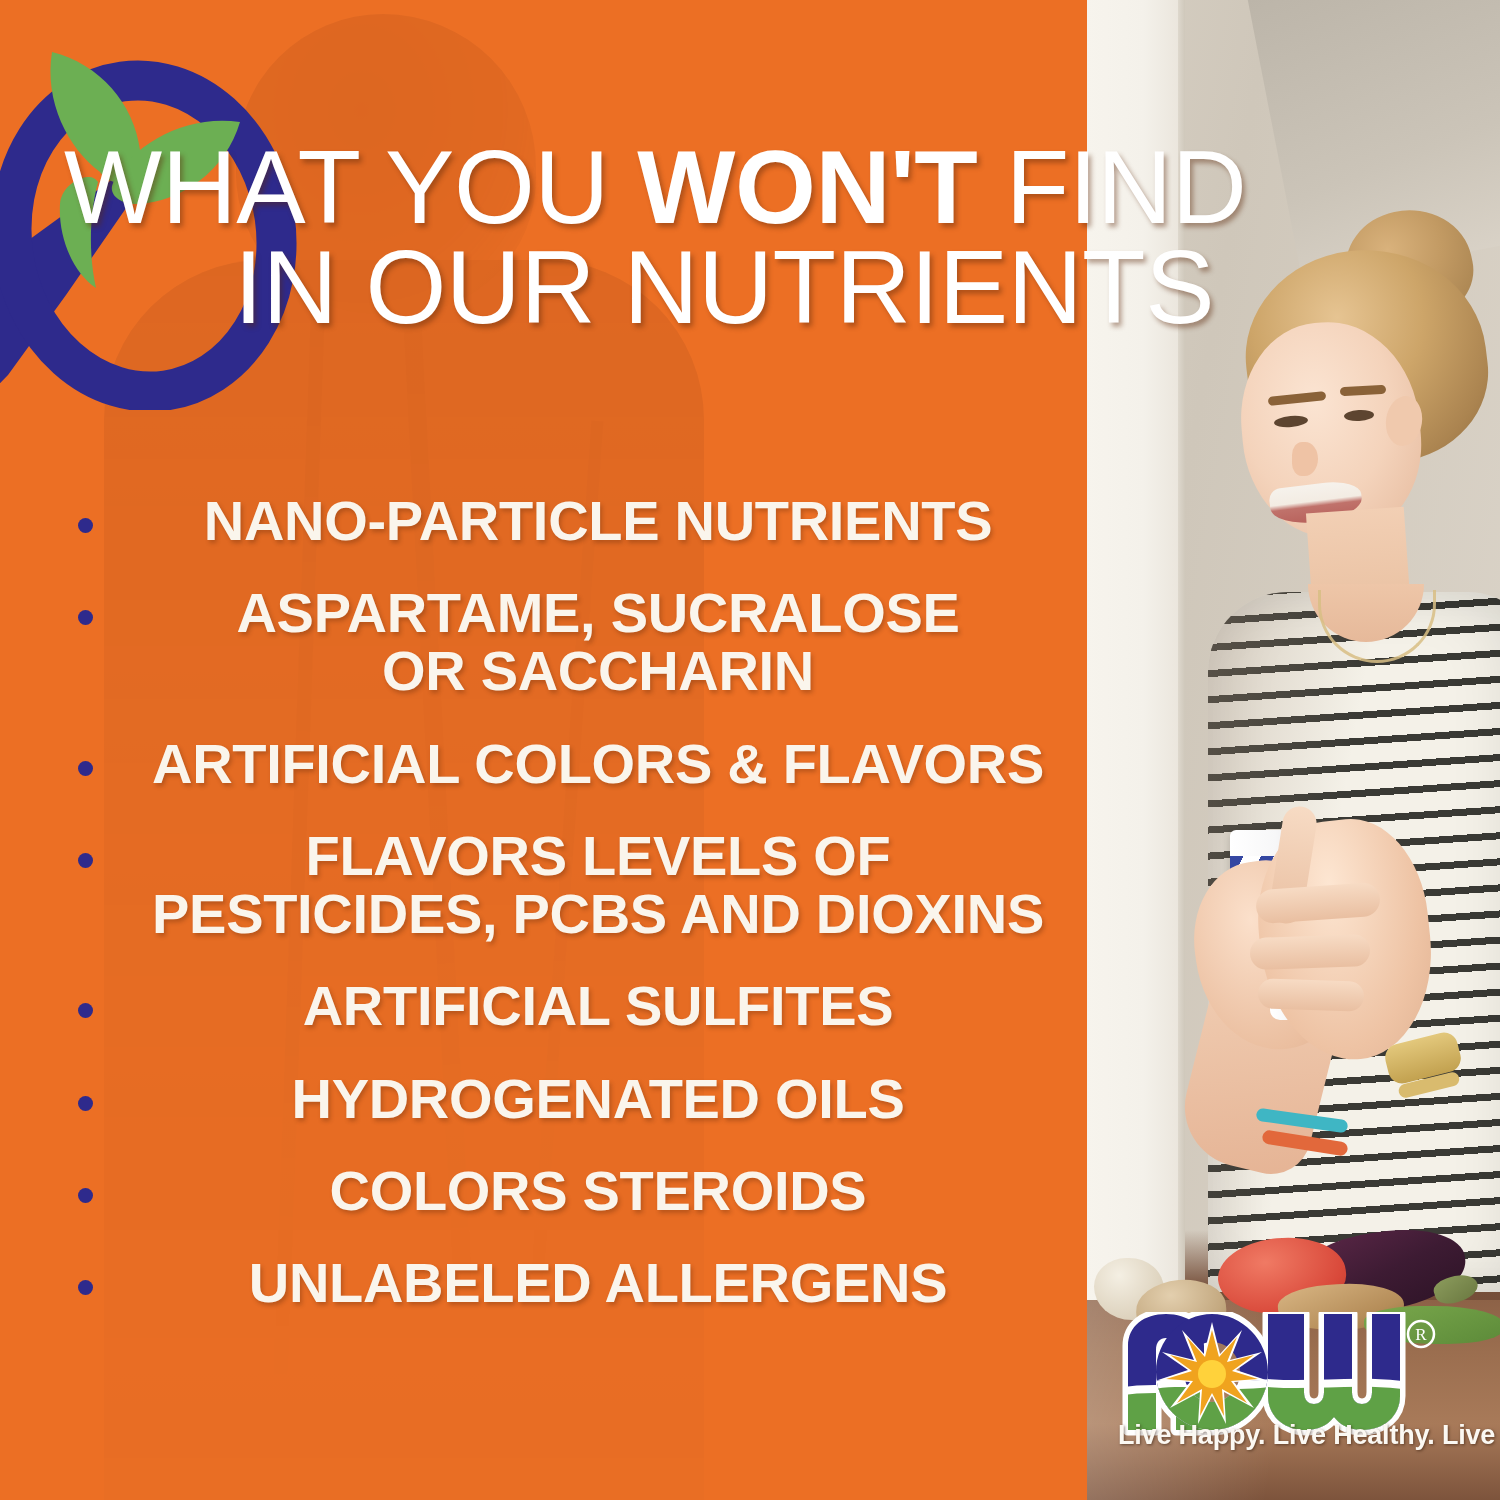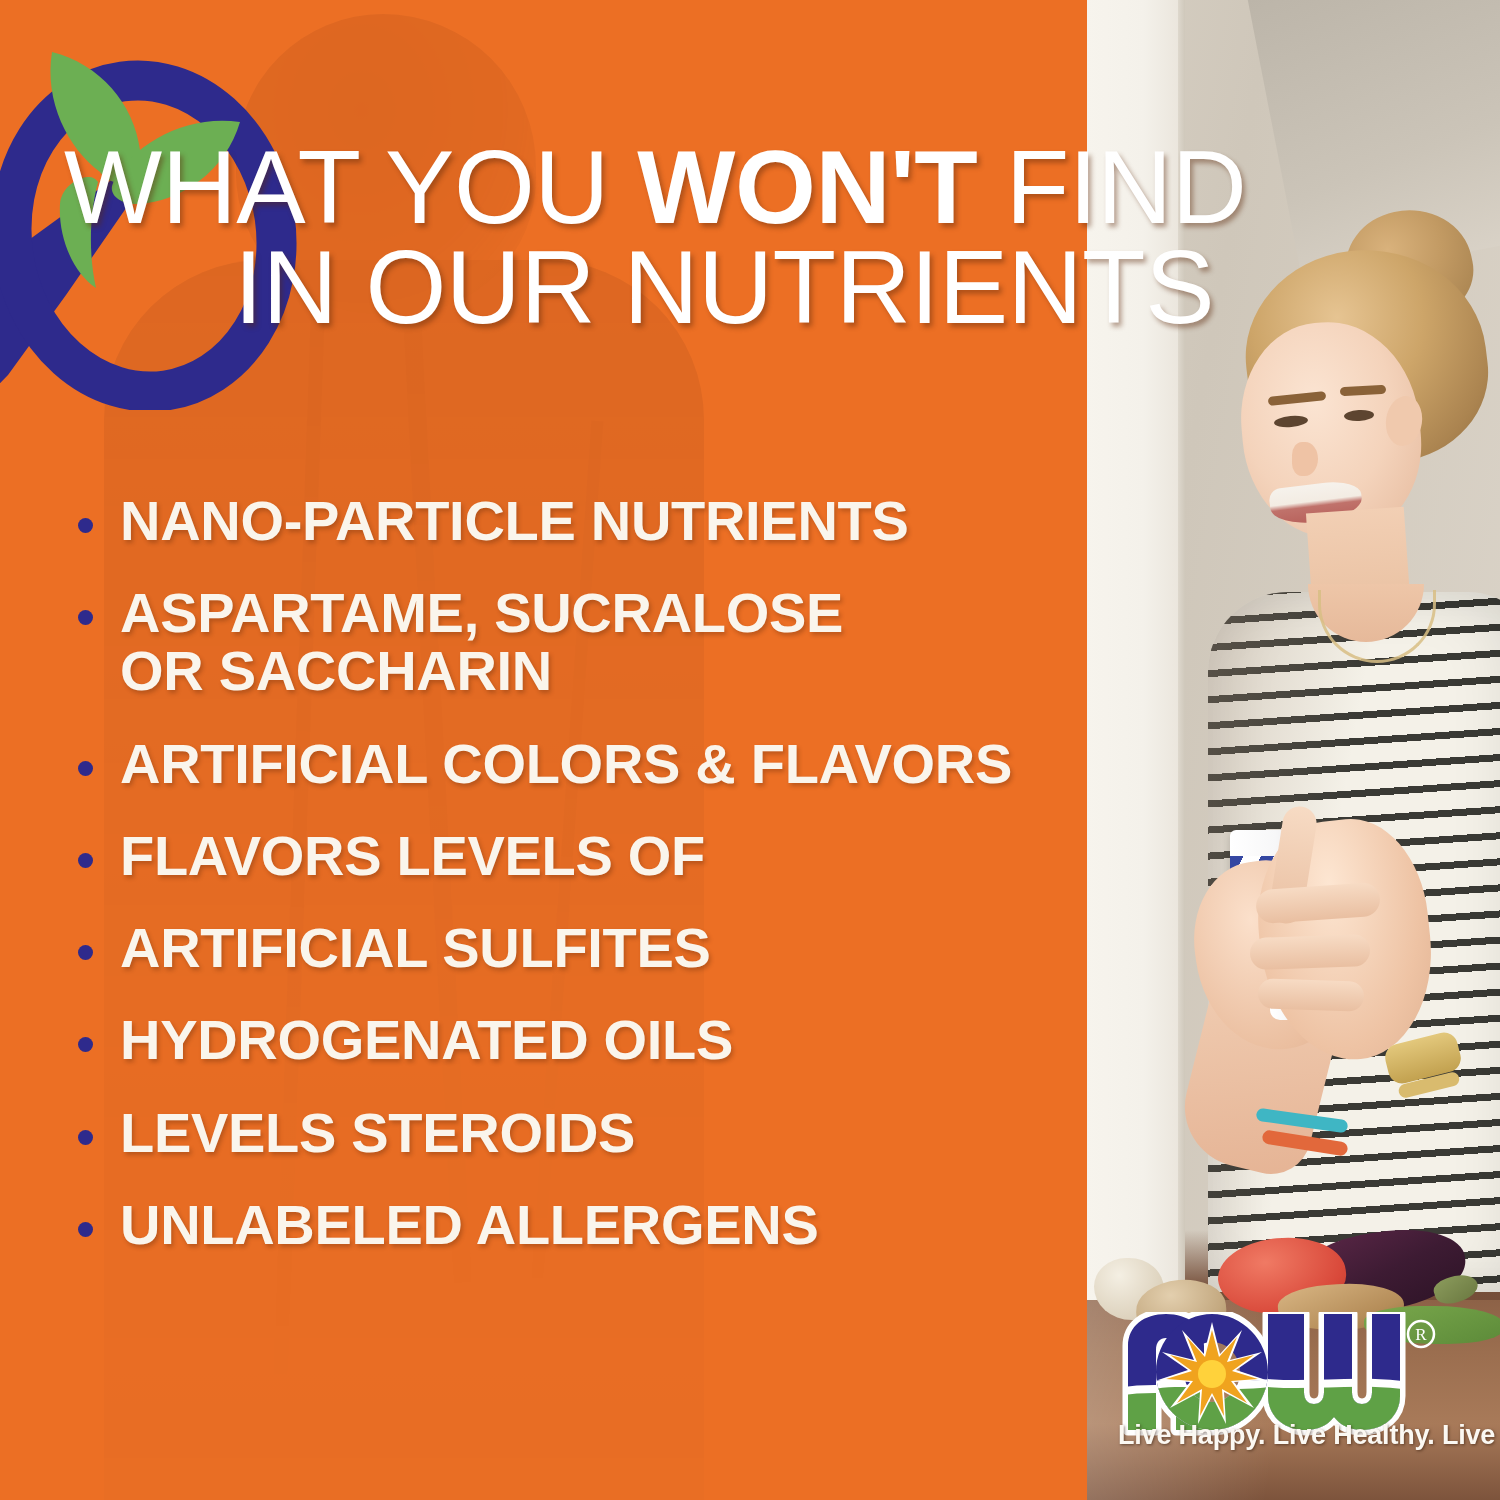--- a/index.html
+++ b/index.html
@@ -318,21 +318,21 @@
     letter-spacing: -0.3px;
     text-shadow: 2px 3px 4px rgba(90,38,10,.32);
   }
   .bullet-item .dot {
     position: absolute;
     left: 12px; top: 26px;
     width: 15px; height: 15px;
     border-radius: 50%;
     background: #2E2A8C;
   }
-  .bullet-item .ln { display: block; }
+  .bullet-item .ln { display: block; text-align: center; }
 
   
   .now-logo {
     position: absolute;
     left: 1118px; top: 1312px;
     width: 330px; height: 180px;
   }
   .now-tagline {
     position: absolute;
     left: 1118px; top: 1420px;
@@ -443,35 +443,36 @@
     </div>
 
     <div class="bullet-item">
       <span class="dot"></span>
       <span class="ln">ARTIFICIAL COLORS &amp; FLAVORS</span>
     </div>
 
     <div class="bullet-item">
       <span class="dot"></span>
       <span class="ln">FLAVORS LEVELS OF</span>
+      <span class="ln">PESTICIDES, PCBS AND DIOXINS</span>
     </div>
 
     <div class="bullet-item">
       <span class="dot"></span>
       <span class="ln">ARTIFICIAL SULFITES</span>
     </div>
 
     <div class="bullet-item">
       <span class="dot"></span>
       <span class="ln">HYDROGENATED OILS</span>
     </div>
 
     <div class="bullet-item">
       <span class="dot"></span>
-      <span class="ln">LEVELS STEROIDS</span>
+      <span class="ln">COLORS STEROIDS</span>
     </div>
 
     <div class="bullet-item">
       <span class="dot"></span>
       <span class="ln">UNLABELED ALLERGENS</span>
     </div>
 
   </div>
 
   <svg class="now-logo" viewBox="0 0 330 180">

